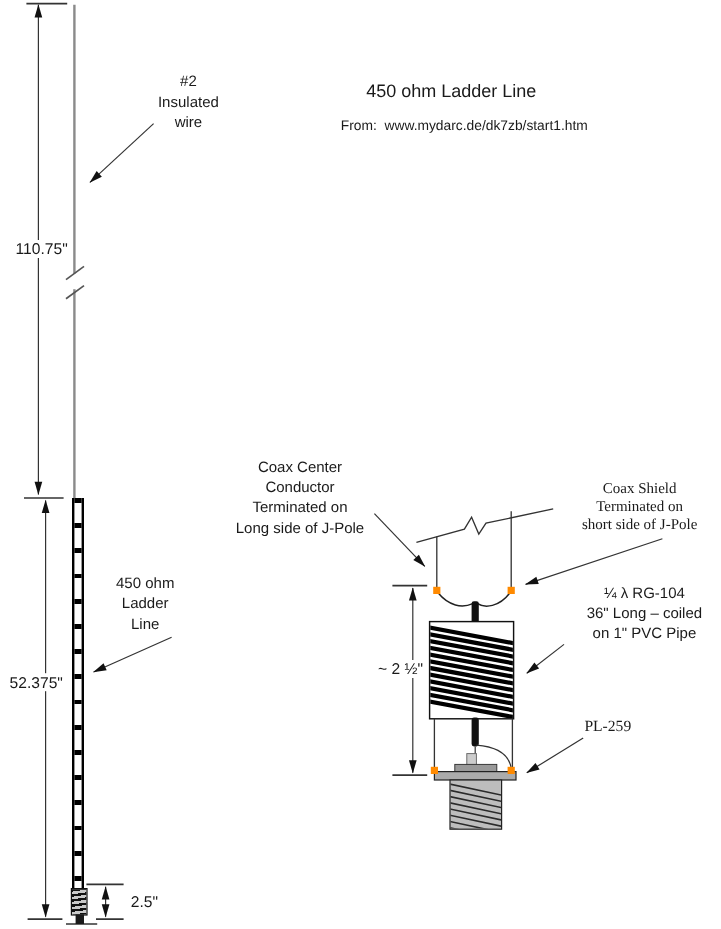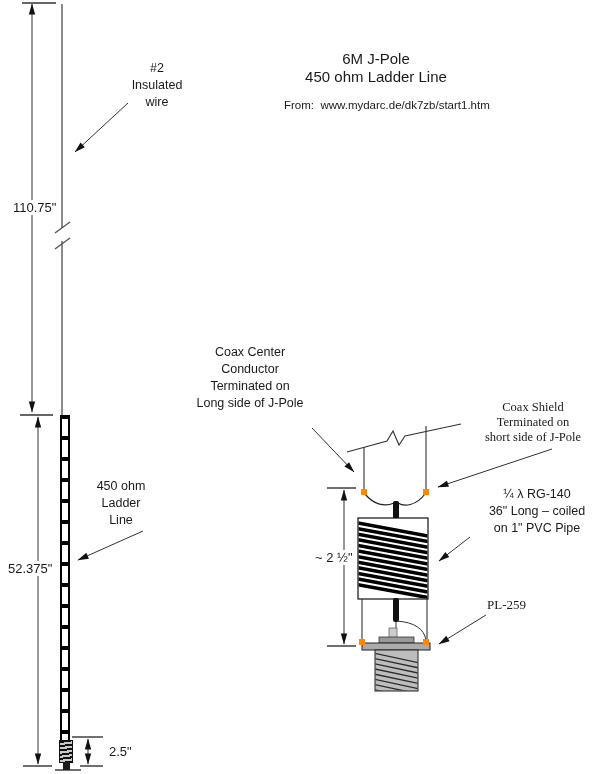--- a/index.html
+++ b/index.html
@@ -118,40 +118,39 @@
       <rect class="orange" x="423" y="639" width="6" height="6" fill="#FF8A00"></rect>
     </g>
 
     <line x1="55" y1="770" x2="81" y2="770" stroke="#333" stroke-width="1.4"></line>
   </svg>
 
   <div class="abs ladder"></div>
   <div class="abs stubcoil"></div>
   <div class="abs stubtip"></div>
 
-  <div class="abs title-line" style="left:266px;top:50px;">6M J-Pole</div>
   <div class="abs title-line" style="left:266px;top:68px;">450 ohm Ladder Line</div>
   <div class="abs src" style="left:284px;top:99px;">From:  www.mydarc.de/dk7zb/start1.htm</div>
 
   <div class="abs lbl" style="left:120px;top:60px;width:74px;">#2
 Insulated
 wire</div>
   <div class="abs dim" style="left:11px;top:200px;">110.75"</div>
   <div class="abs lbl" style="left:90px;top:478px;width:62px;">450 ohm
 Ladder
 Line</div>
   <div class="abs dim" style="left:6px;top:561px;">52.375"</div>
   <div class="abs dim" style="left:107px;top:744px;">2.5"</div>
 
-  <div class="abs lbl" style="left:186px;top:344px;width:128px;">Coax Center
+  <div class="abs lbl" style="left:186px;top:381px;width:128px;">Coax Center
 Conductor
 Terminated on
 Long side of J-Pole</div>
   <div class="abs lbl" style="left:466px;top:400px;width:134px;line-height:15px;font-family:Liberation Serif, serif;">Coax Shield
 Terminated on
 short side of J-Pole</div>
-  <div class="abs lbl" style="left:476px;top:486px;width:122px;">¼ λ RG-140
+  <div class="abs lbl" style="left:476px;top:486px;width:122px;">¼ λ RG-104
 36" Long – coiled
 on 1" PVC Pipe</div>
   <div class="abs lbl" style="left:487px;top:596px;font-size:13px;font-family:Liberation Serif, serif;">PL-259</div>
   <div class="abs dim" style="left:313px;top:550px;">~ 2 ½"</div>
 
 </div>
 
 </body></html>

